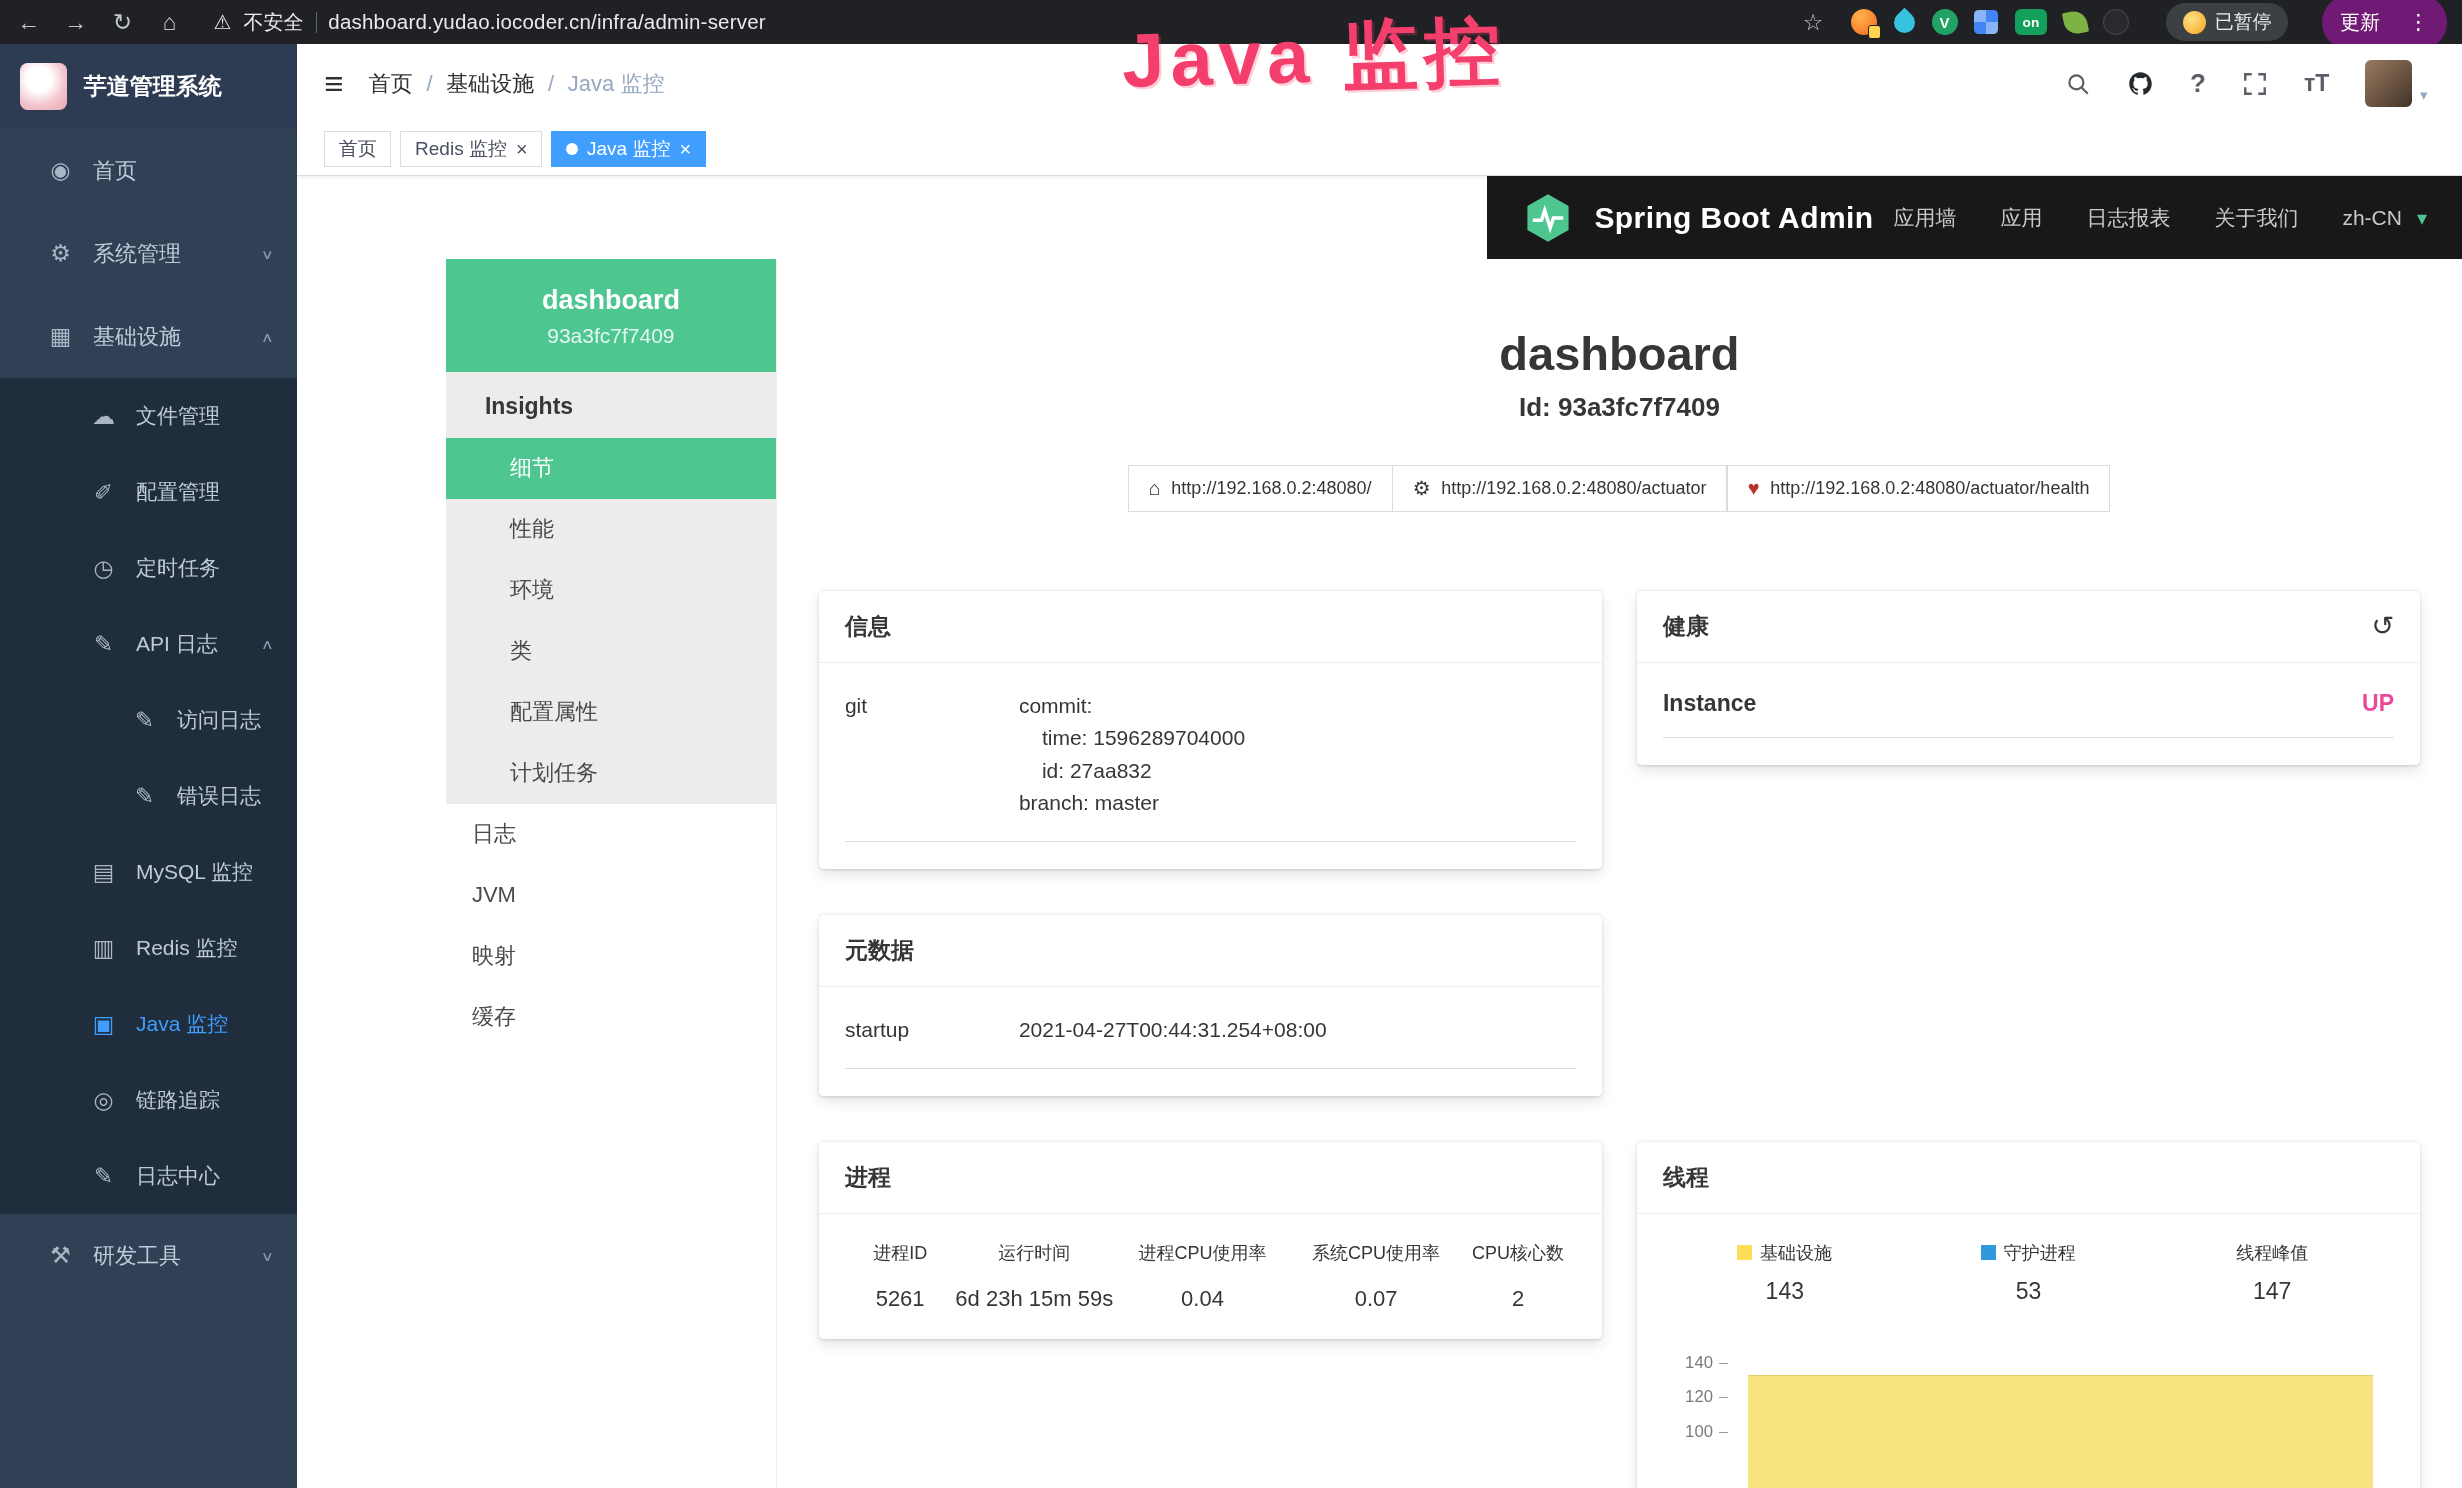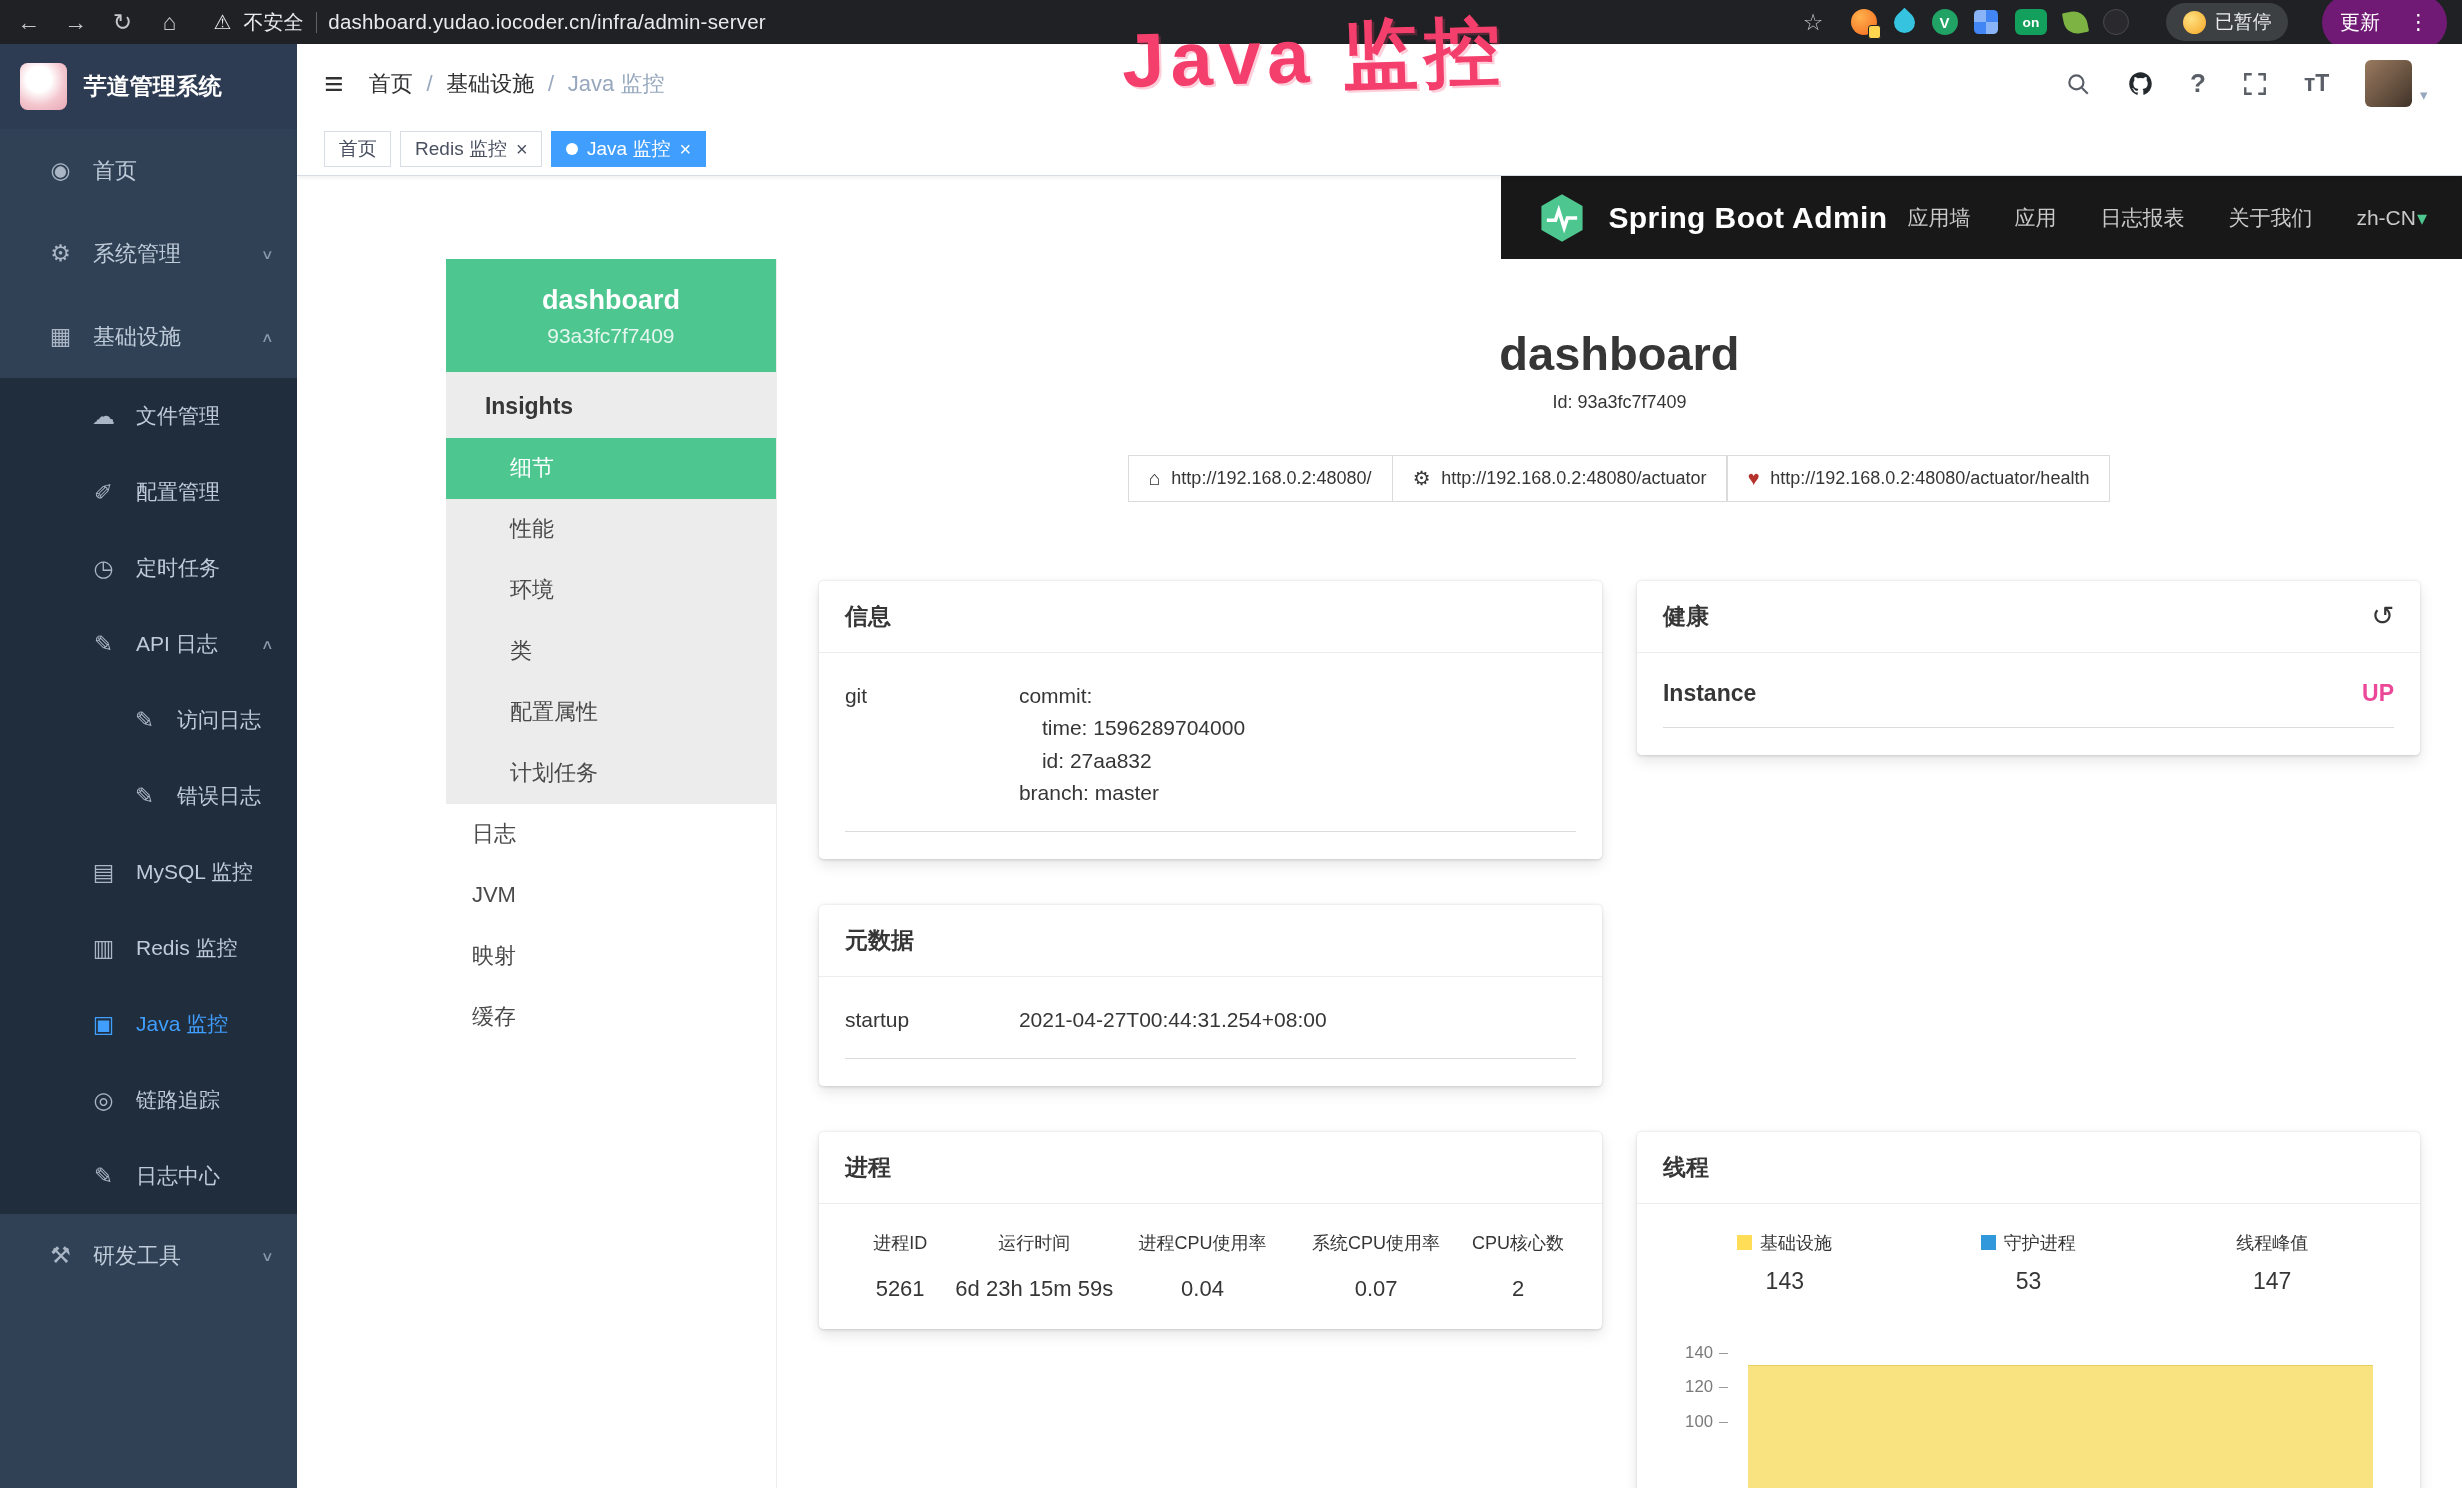--- a/index.html
+++ b/index.html
@@ -74,37 +74,37 @@
   .tab.active { background:#409eff; border-color:#409eff; color:#fff; }
   .tab.active .dot { display:block; }
   .tab .close { font-size:20px; line-height:1; }
 
   
   .sba { flex:1; display:flex; flex-direction:column; min-height:0; background:#fff;align-items:flex-end; }
   .sba-header { height:83px; background:#181818; display:flex; align-items:center; padding:0 35px; gap:20px; flex-shrink:0; }
   .sba-brand { color:#fff; font-size:30px; font-weight:bold; letter-spacing:0.4px; }
   .sba-nav { margin-left:auto; display:flex; align-items:center; gap:44px; font-size:21px; color:#c9c9c9; }
   .sba-nav .nav-item { cursor:pointer; white-space:nowrap; }
-  .sba-locale { display:flex; align-items:center; gap:1px; cursor:pointer; }
+  .sba-locale { display:flex; align-items:center; gap:15px; cursor:pointer; }
   .locale-caret { color:#4ec690; font-size:20px; }
 
   .sba-body { flex:1; display:flex; min-height:0; }
   .sba-sidebar { width:331px; flex-shrink:0; background:#fff; border-right:0.8px solid #ededed; display:flex; flex-direction:column; }
   .sba-app-block { background:#4ec690; color:#fff; padding:26px 15px 24px; text-align:center; cursor:pointer; }
   .sba-app-name { font-size:27px; font-weight:bold; }
   .sba-app-id { font-size:21px; margin-top:7.6px; color:rgba(255,255,255,.85); }
   .sba-insights { background:#ececec; }
   .sba-section-title { font-size:23px; font-weight:bold; color:#363636; padding:21px 15px 18px 39px; }
   .sba-insight-item { height:61px; display:flex; align-items:center; padding-left:64px; font-size:22px; color:#4a4a4a; cursor:pointer; }
   .sba-insight-item.active { background:#4ec690; color:#fff; }
   .sba-root-item { height:61px; display:flex; align-items:center; padding-left:26px; font-size:22px; color:#4a4a4a; background:#fff; cursor:pointer; }
 
   .sba-main { flex:1; min-width:0; overflow:hidden; padding:0 42px; position:relative; background:#fff; }
   .sba-title { text-align:center; font-size:47px; font-weight:bold; color:#363636; margin-top:67px; }
-  .sba-subtitle { text-align:center; font-size:18px; color:#363636; margin-top:10.6px; }
+  .sba-subtitle { text-align:center; font-size:26px; color:#363636; margin-top:10.6px;font-weight:bold; }
   .links-row { display:flex; justify-content:center; margin-top:42px; }
   .link-chip { display:flex; align-items:center; gap:10.6px; border:0.8px solid #dbdbdb; background:#fff; padding:10.6px 20px; font-size:18px; color:#363636; margin-left:-0.8px; cursor:pointer; white-space:nowrap; }
   .chip-icon { font-size:20px; color:#363636; }
   .chip-icon.heart { color:#b5332c; }
 
   .cards { display:grid; grid-template-columns:1fr 1fr; column-gap:35px; row-gap:46px; align-items:start; margin-top:79px; }
   .gi { grid-area:1/1; } .gh { grid-area:1/2; } .gm { grid-area:2/1; } .gp { grid-area:3/1; } .gt { grid-area:3/2; }
   .card { background:#fff; border-radius:4.6px; box-shadow:0 6px 13.7px rgba(0,0,0,.10), 0 0.8px 3px rgba(0,0,0,.14); }
   .card-head { display:flex; align-items:center; justify-content:space-between; padding:20px 26px; border-bottom:0.8px solid #ededed; font-size:23px; font-weight:bold; color:#363636; }
   .history-icon { font-weight:normal; font-size:27px; color:#363636; cursor:pointer; line-height:1; }

